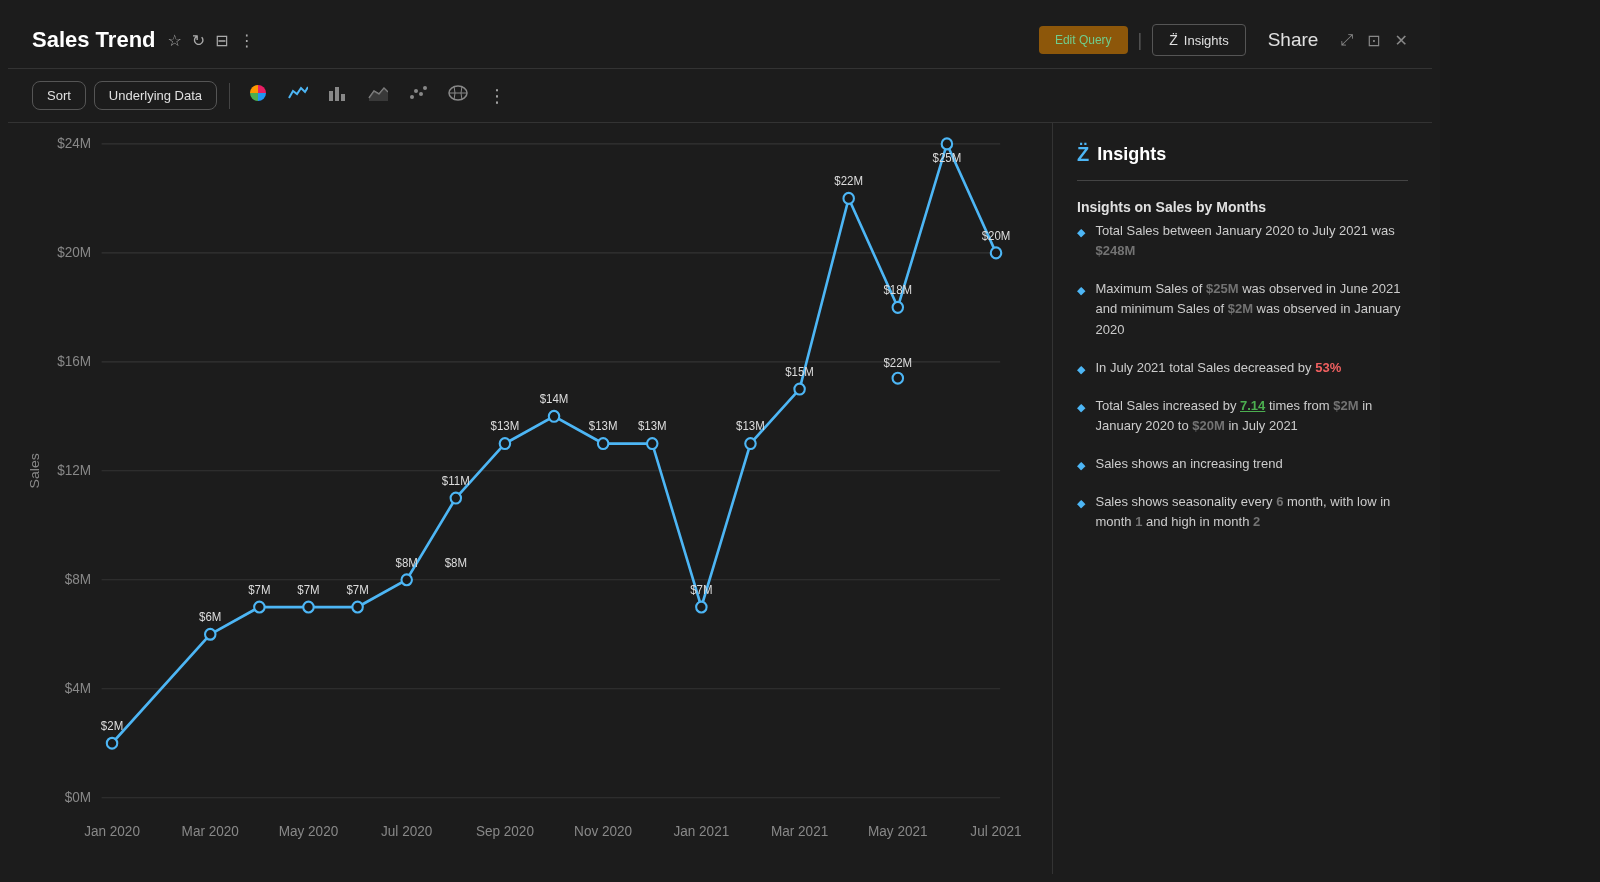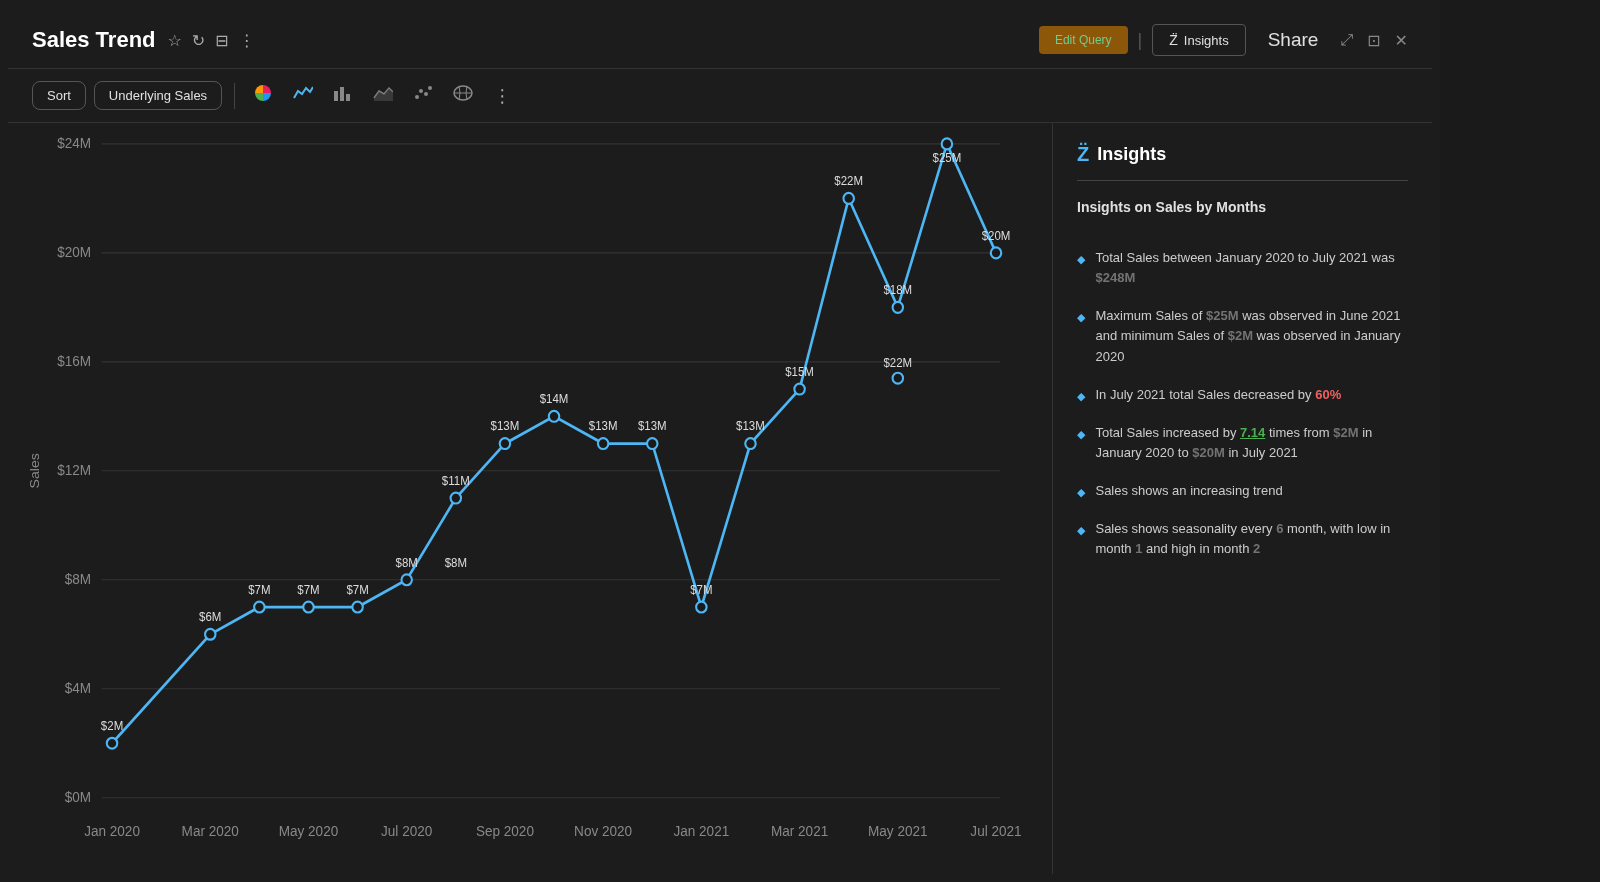--- a/index.html
+++ b/index.html
@@ -169,21 +169,21 @@
       font-weight: 700;
       color: #fff;
       padding-bottom: 14px;
       border-bottom: 1px solid #444;
       margin-bottom: 18px;
     }
     .insights-subtitle {
       font-size: 14px;
       font-weight: 600;
       color: #e0e0e0;
-      margin-bottom: 33px;
+      margin-bottom: 6px;
     }
     .insight-item {
       display: flex;
       gap: 10px;
       margin-bottom: 18px;
       font-size: 13px;
       color: #ccc;
       line-height: 1.55;
     }
     .insight-diamond {
@@ -222,21 +222,21 @@
       <div class="header-action-icons">
         <span style="cursor:pointer;">⤢</span>
         <span style="cursor:pointer;">⊡</span>
         <span style="cursor:pointer;">✕</span>
       </div>
     </div>
   </div>
 
   <div class="toolbar">
     <button class="btn-sort">Sort</button>
-    <button class="btn-underlying">Underlying Sales</button>
+    <button class="btn-underlying">Underlying Data</button>
     <div class="toolbar-divider"></div>
 
     <button class="chart-type-btn" title="Pie Chart">
       <svg width="20" height="20" viewBox="0 0 20 20">
           <path d="M10 2 A8 8 0 0 1 18 10 L10 10 Z" fill="#e91e63"></path>
           <path d="M10 10 L18 10 A8 8 0 0 1 10 18 Z" fill="#2196f3"></path>
           <path d="M10 10 L10 18 A8 8 0 0 1 2 10 Z" fill="#4caf50"></path>
           <path d="M10 10 L2 10 A8 8 0 0 1 10 2 Z" fill="#ff9800"></path>
         </svg>
     </button>
@@ -393,21 +393,21 @@
       <div class="insight-item">
         <span class="insight-diamond">◆</span>
         <span>
           Maximum Sales of <span class="bold">$25M</span> was observed in June 2021 and minimum Sales of <span class="bold">$2M</span> was observed in January 2020
         </span>
       </div>
 
       <div class="insight-item">
         <span class="insight-diamond">◆</span>
         <span>
-          In July 2021 total Sales decreased by <span class="highlight-red">60%</span>
+          In July 2021 total Sales decreased by <span class="highlight-red">53%</span>
         </span>
       </div>
 
       <div class="insight-item">
         <span class="insight-diamond">◆</span>
         <span>
           Total Sales increased by <span class="highlight-green">7.14</span> times from <span class="bold">$2M</span> in January 2020 to <span class="bold">$20M</span> in July 2021
         </span>
       </div>
 

